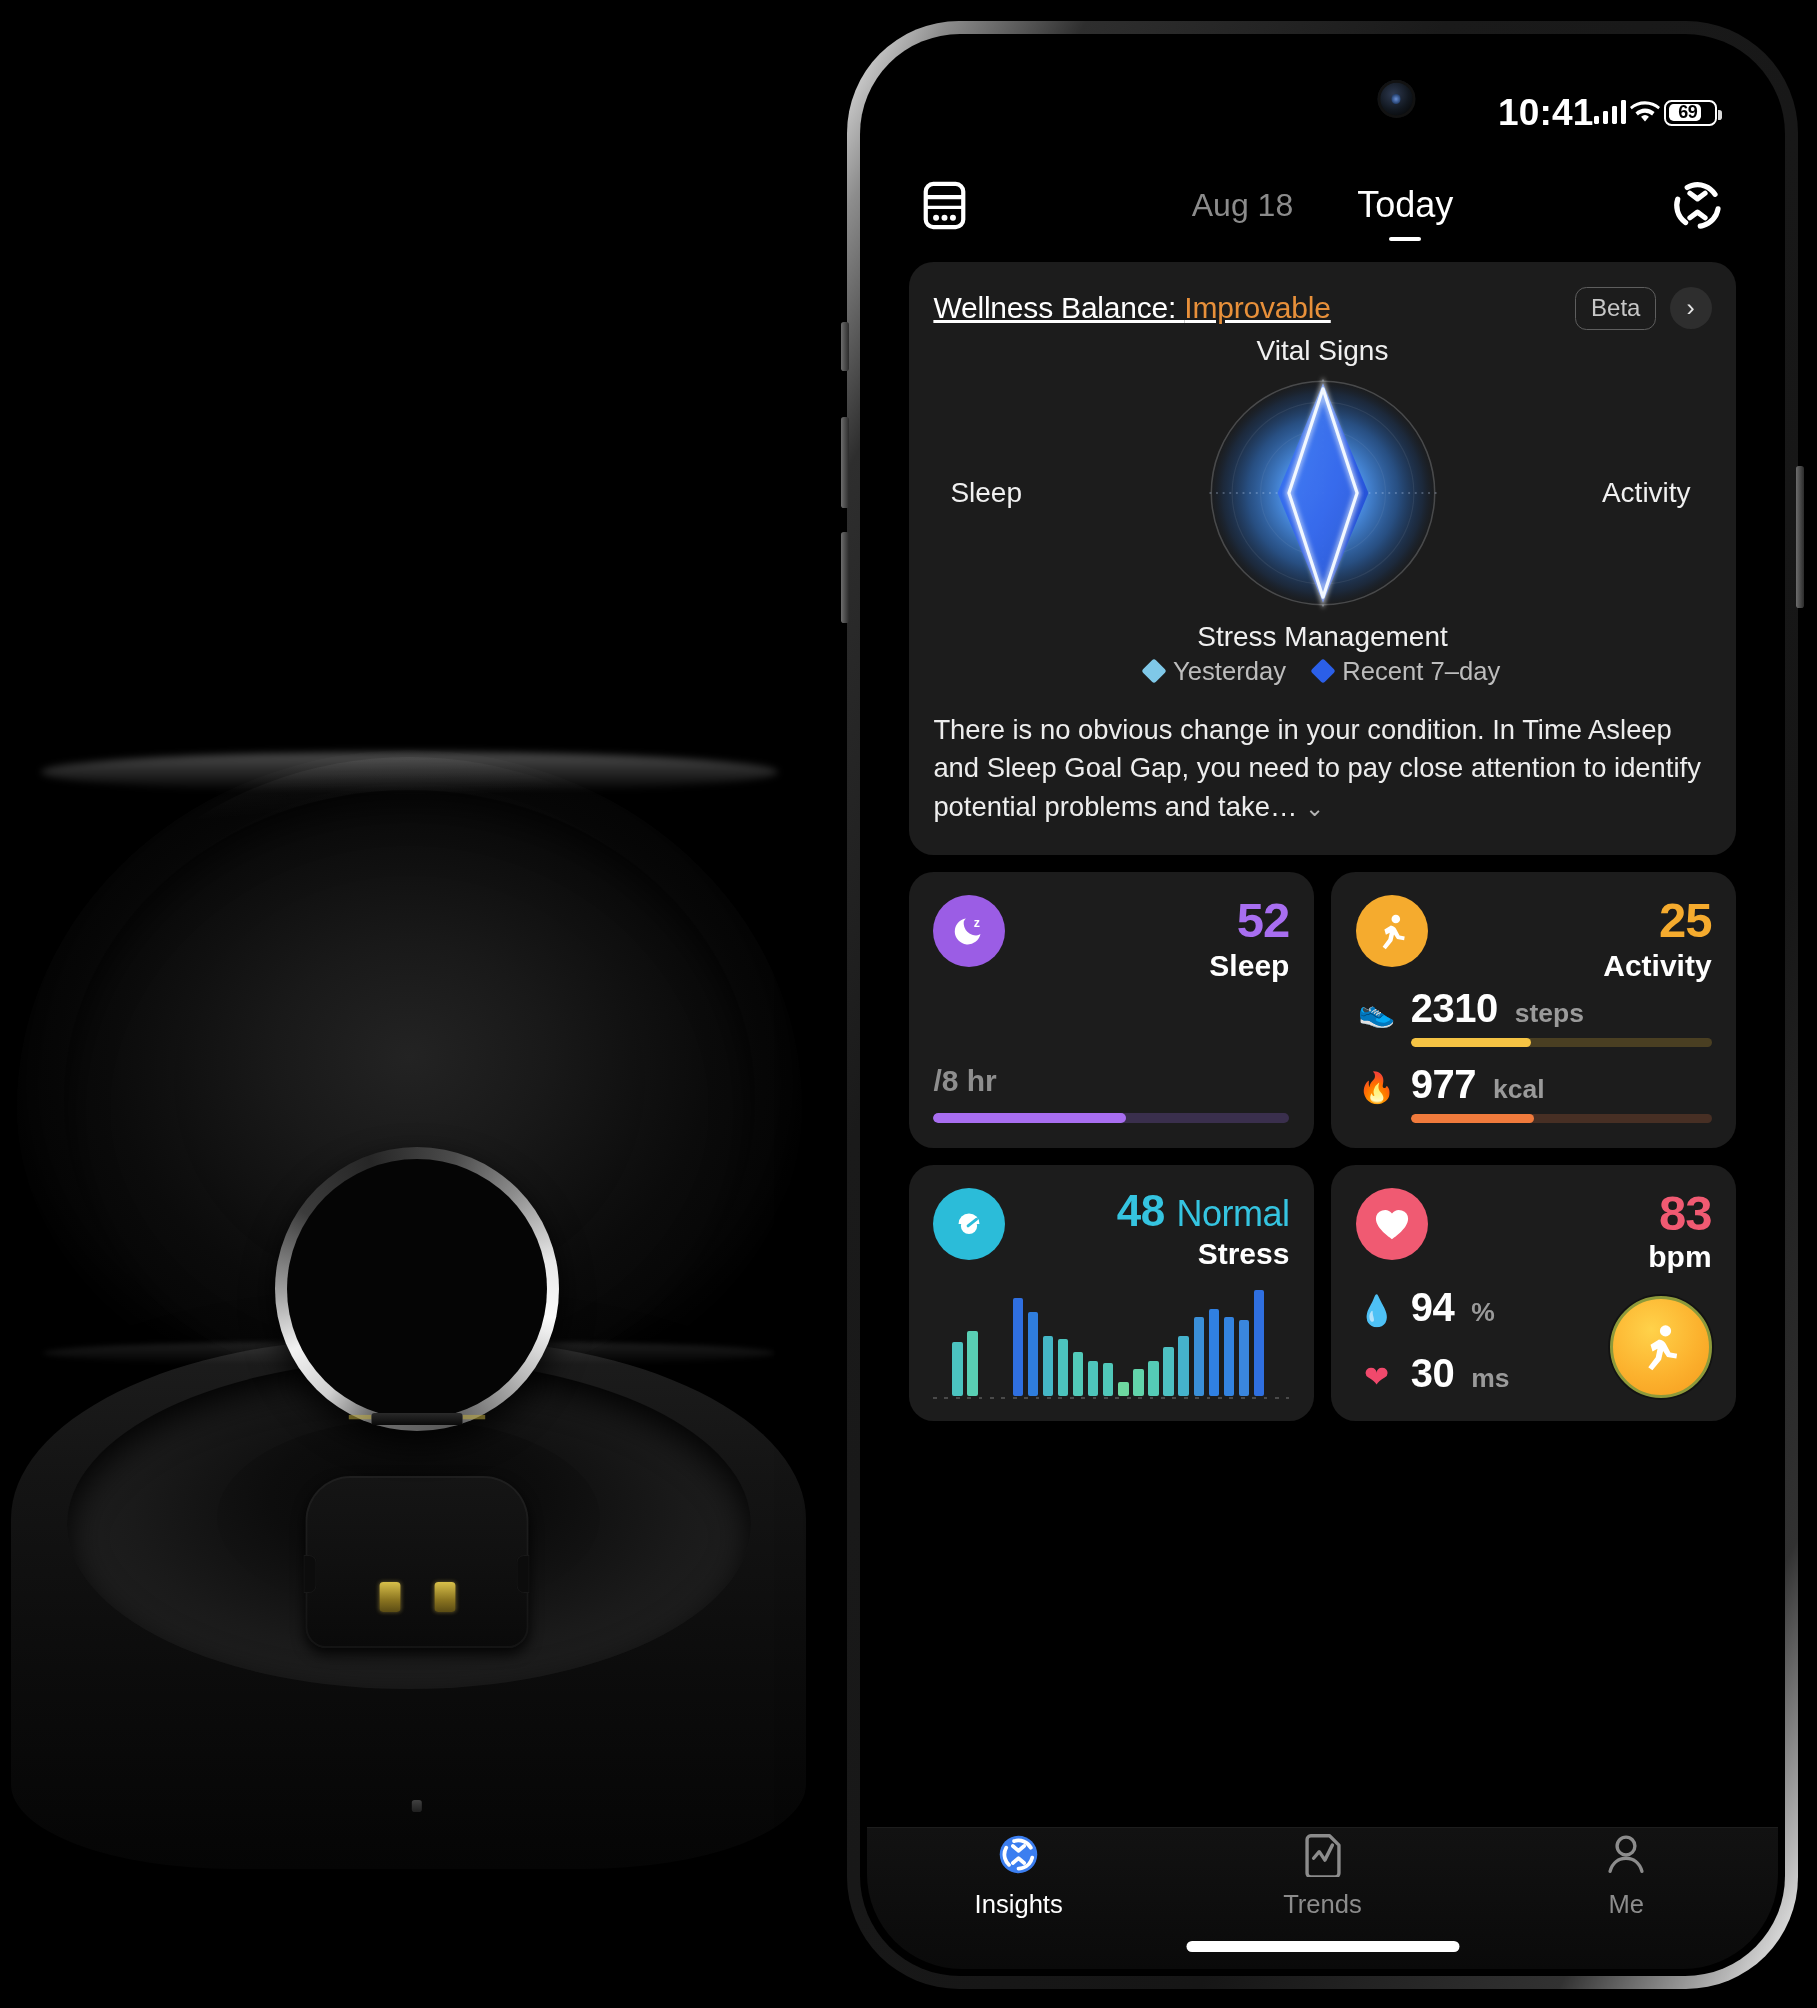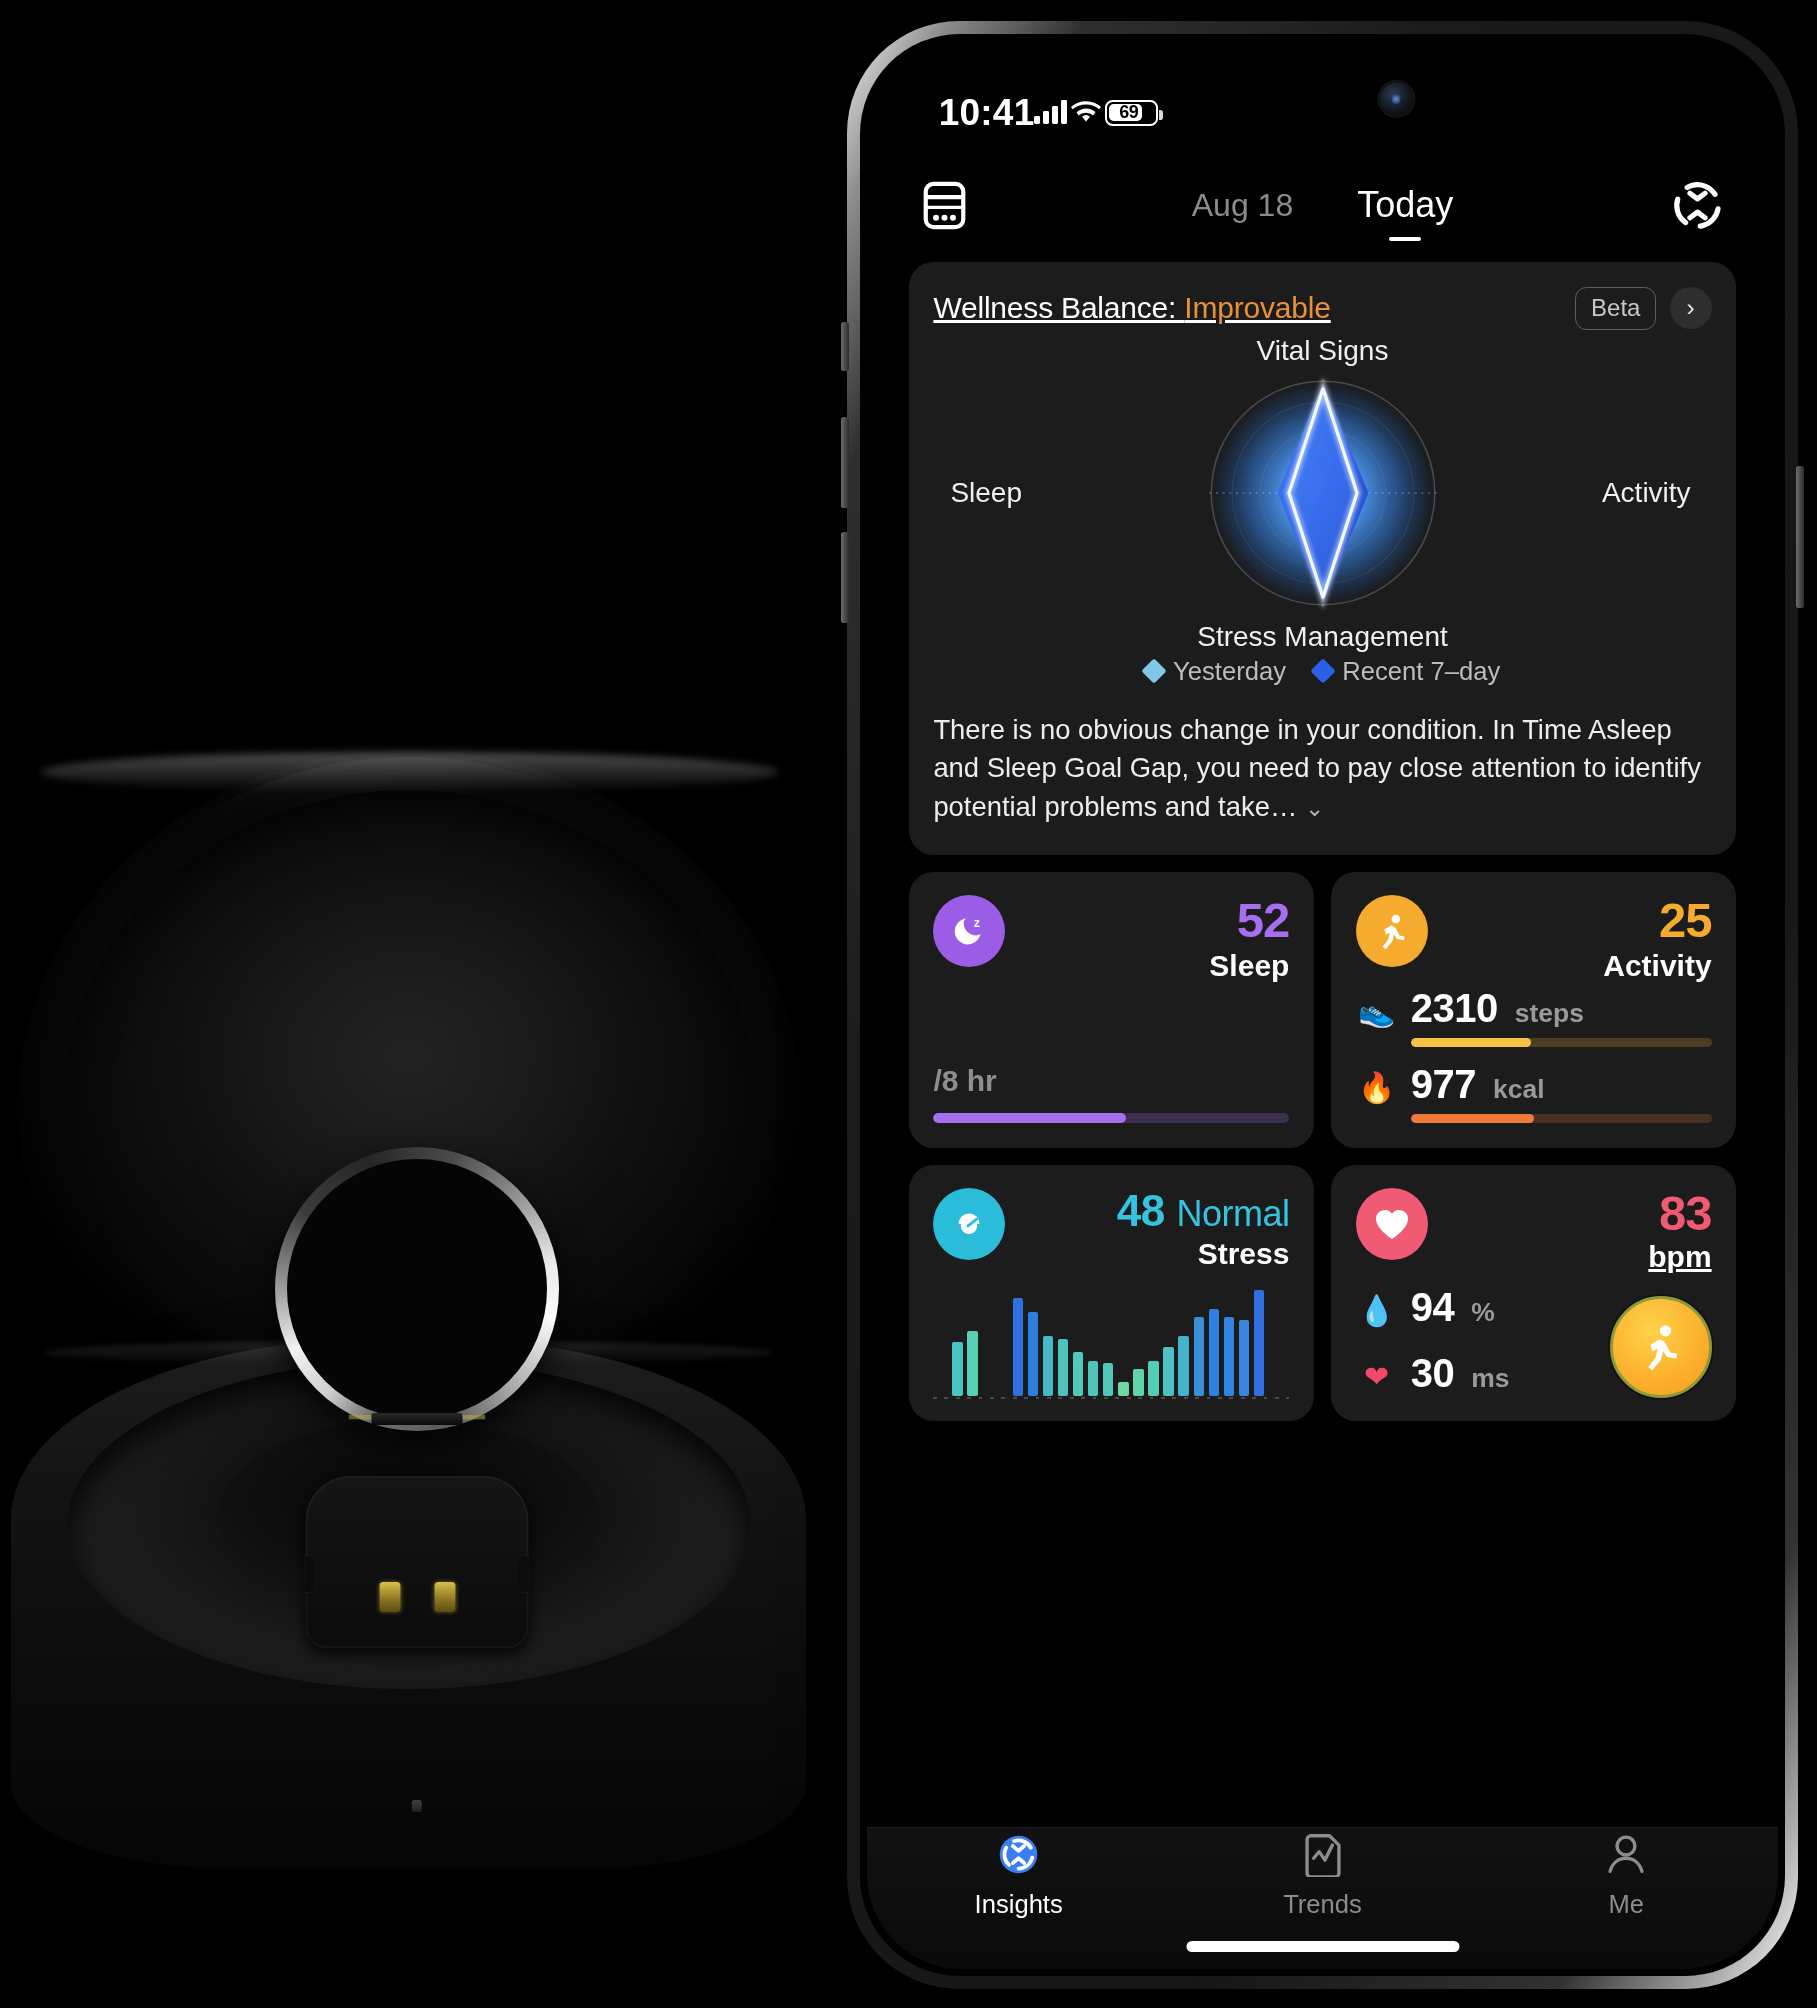--- a/index.html
+++ b/index.html
@@ -130,21 +130,21 @@
   }
   .side-btn{ position:absolute; background:linear-gradient(90deg,#6d6d6d,#2b2b2b); border-radius:2.8px; }
   .sb-mute{ left:-5.7px; top:301px; width:7.6px; height:49px; }
   .sb-volup{ left:-5.7px; top:396px; width:7.6px; height:91px; }
   .sb-voldn{ left:-5.7px; top:511px; width:7.6px; height:91px; }
   .sb-power{ right:-5.7px; top:445px; width:7.6px; height:142px; }
 
   
   #status-bar{
     position:absolute; top:0; left:0; right:0; height:110px; z-index:14;
-    display:flex; align-items:center; justify-content:flex-start;
+    display:flex; align-items:center; justify-content:flex-end;
     padding:34px 61px 0 72px; color:#fff;
   }
   #clock{ font-size:37px; font-weight:700; letter-spacing:0.2px; }
   #status-right{ display:flex; align-items:center; gap:4px; }
   .sig{ display:flex; align-items:flex-end; gap:3.3px; height:23px; }
   .sig i{ width:5.7px; background:#fff; border-radius:1.4px; display:block; }
   .sig i:nth-child(1){ height:8.5px; } .sig i:nth-child(2){ height:13.2px; }
   .sig i:nth-child(3){ height:18px; } .sig i:nth-child(4){ height:24px; }
   .wifi svg{ display:block; }
   .batt{
@@ -286,21 +286,21 @@
   .stress-head .w{ font-size:36px; font-weight:500; }
   #stress-chart{ margin-top:auto; height:106px; position:relative; }
   #stress-bars{ display:flex; align-items:flex-end; gap:4.7px; height:100%; padding-left:3.8px; }
   #stress-bars i{ width:10.4px; border-radius:1.9px; display:block; }
   #stress-axis{
     position:absolute; left:0; right:0; bottom:-2.8px; height:1.9px;
     background:repeating-linear-gradient(90deg,#4a4a4a 0 3.8px, transparent 3.8px 11.4px);
   }
 
   .hr-val{ font-size:49px; font-weight:700; letter-spacing:-0.9px; }
-  .hr-unit{ font-size:30px; font-weight:700; color:#fff; margin-top:1.9px;text-decoration:underline; }
+  .hr-unit{ font-size:30px; font-weight:700; color:#fff; margin-top:1.9px; }
   #workout-fab{
     position:absolute; right:24.6px; bottom:23px; width:102px; height:102px;
     border-radius:50%;
     background:radial-gradient(circle at 40% 32%, #ffd24a 0%, #fcb22e 55%, #f59a1d 100%);
     border:3.8px solid #8d9a3a;
     display:flex; align-items:center; justify-content:center;
     box-shadow: 0 0 0 1.9px rgba(0,0,0,.35);
   }
 
   

